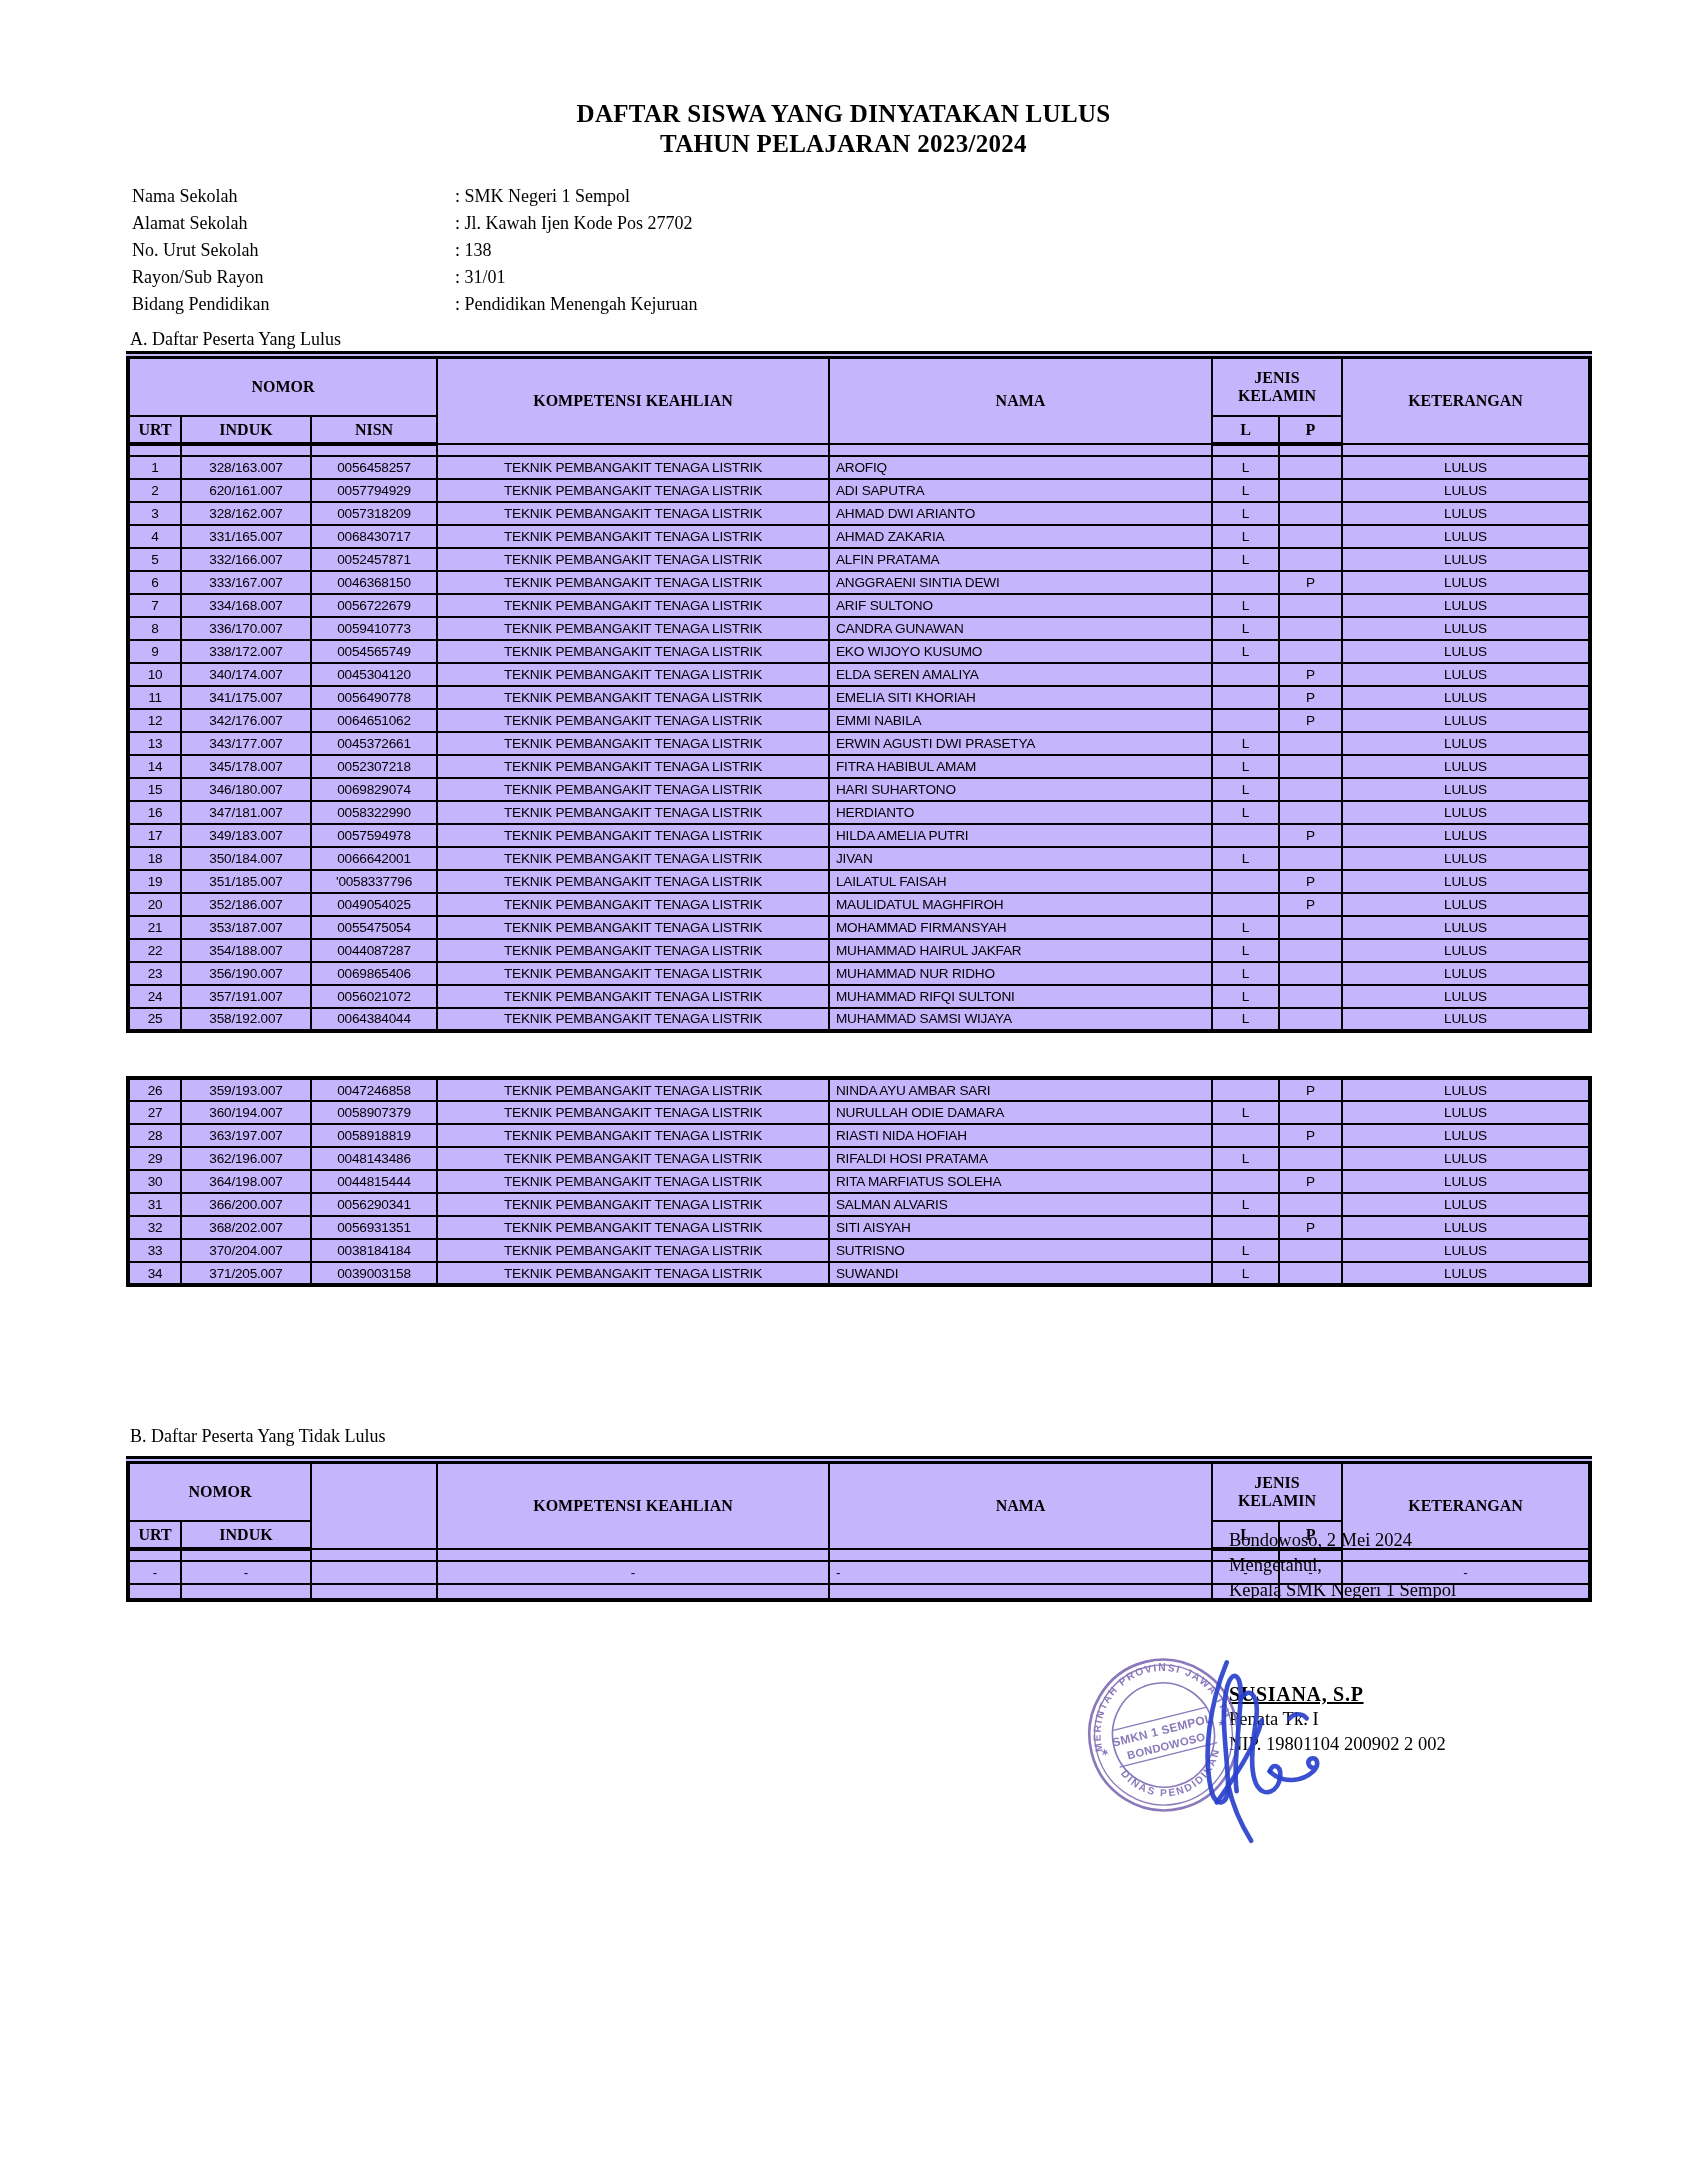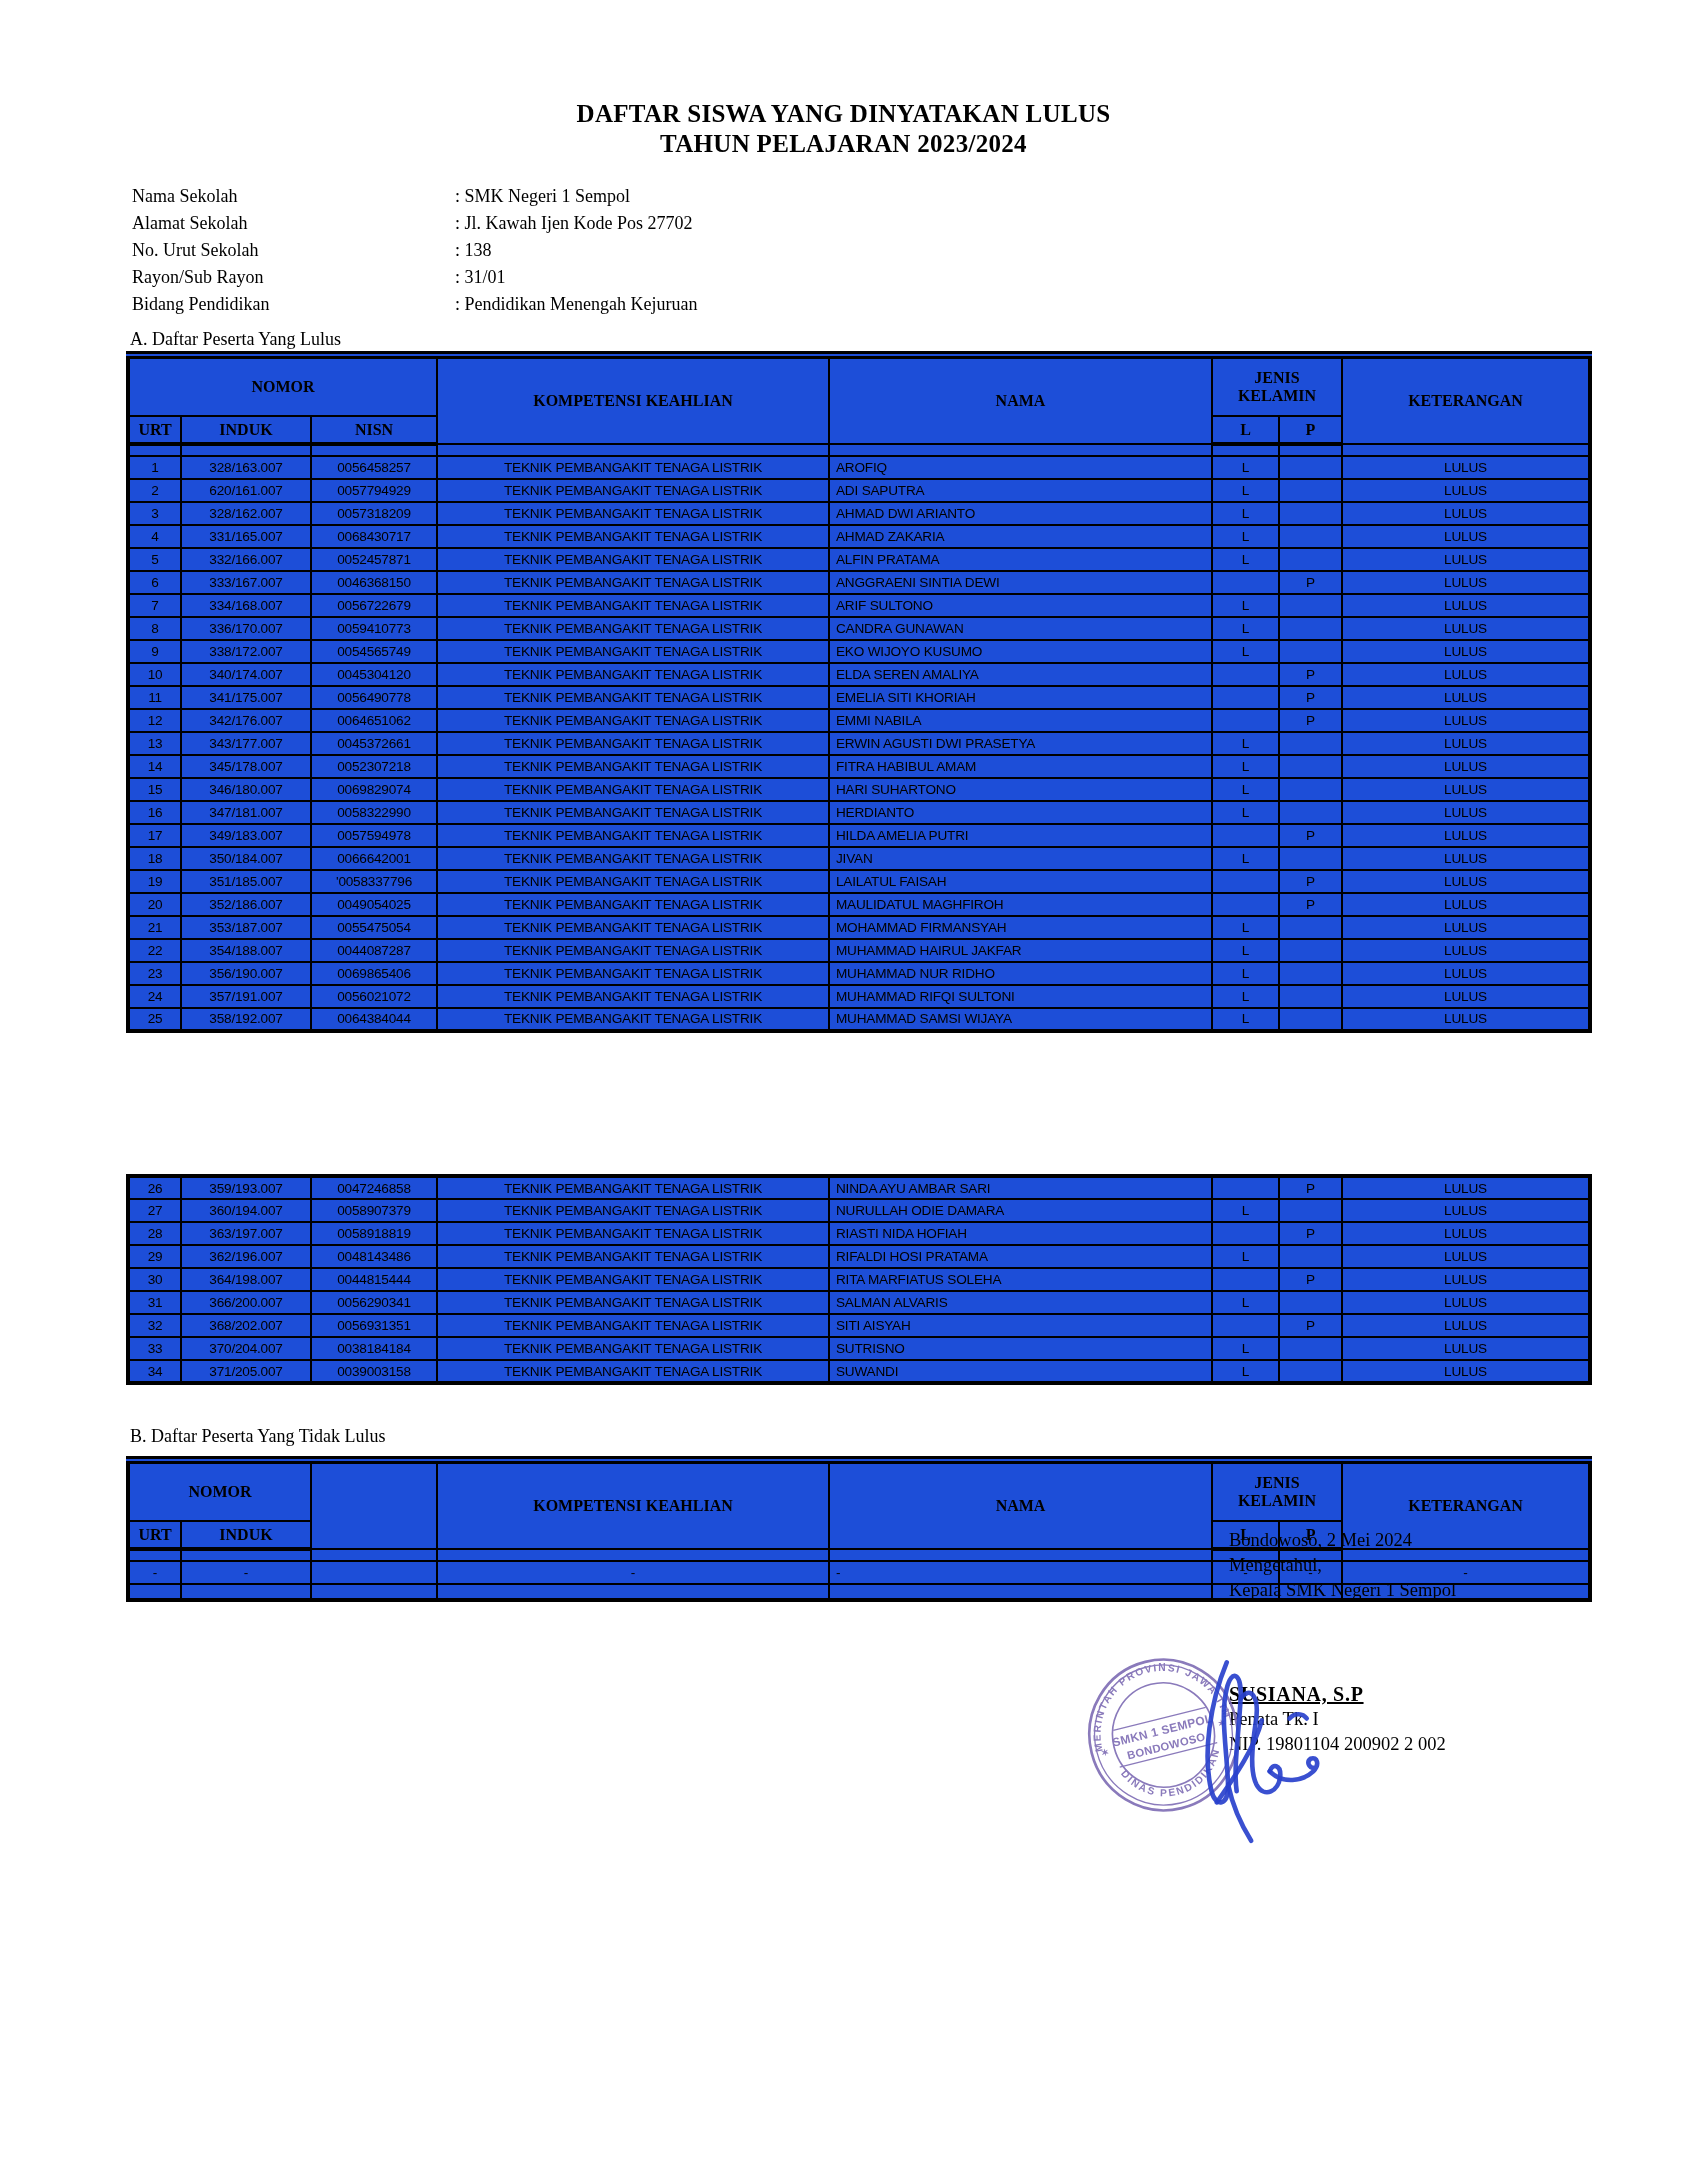--- a/index.html
+++ b/index.html
@@ -29,25 +29,25 @@
   .info-label{width:323px;}
 
   
   .sec-heading{position:absolute;font-size:18px;}
   #headingA{top:329px;left:130px;}
   #headingB{top:1426px;left:130px;}
 
   
   table.doc{
     position:absolute;left:126px;width:1462px;
-    border-collapse:collapse;table-layout:fixed;background:#1d4ed8;
+    border-collapse:collapse;table-layout:fixed;background:#c4b5fd;
     border:4px solid var(--ink);
   }
   #tableA1{top:351px;border-top:8px double var(--ink);}
-  #tableA2{top:1174px;padding-left:28px;}
+  #tableA2{top:1076px;padding-left:28px;}
   #tableB{top:1456px;border-top:8px double var(--ink);}
   .doc th,.doc td{
     border:2px solid var(--ink);
     overflow:hidden;white-space:nowrap;padding:0 4px;
   }
   .doc th{
     font-family:"Liberation Serif", serif;font-weight:bold;
     font-size:16px;text-align:center;
   }
   .doc td{

